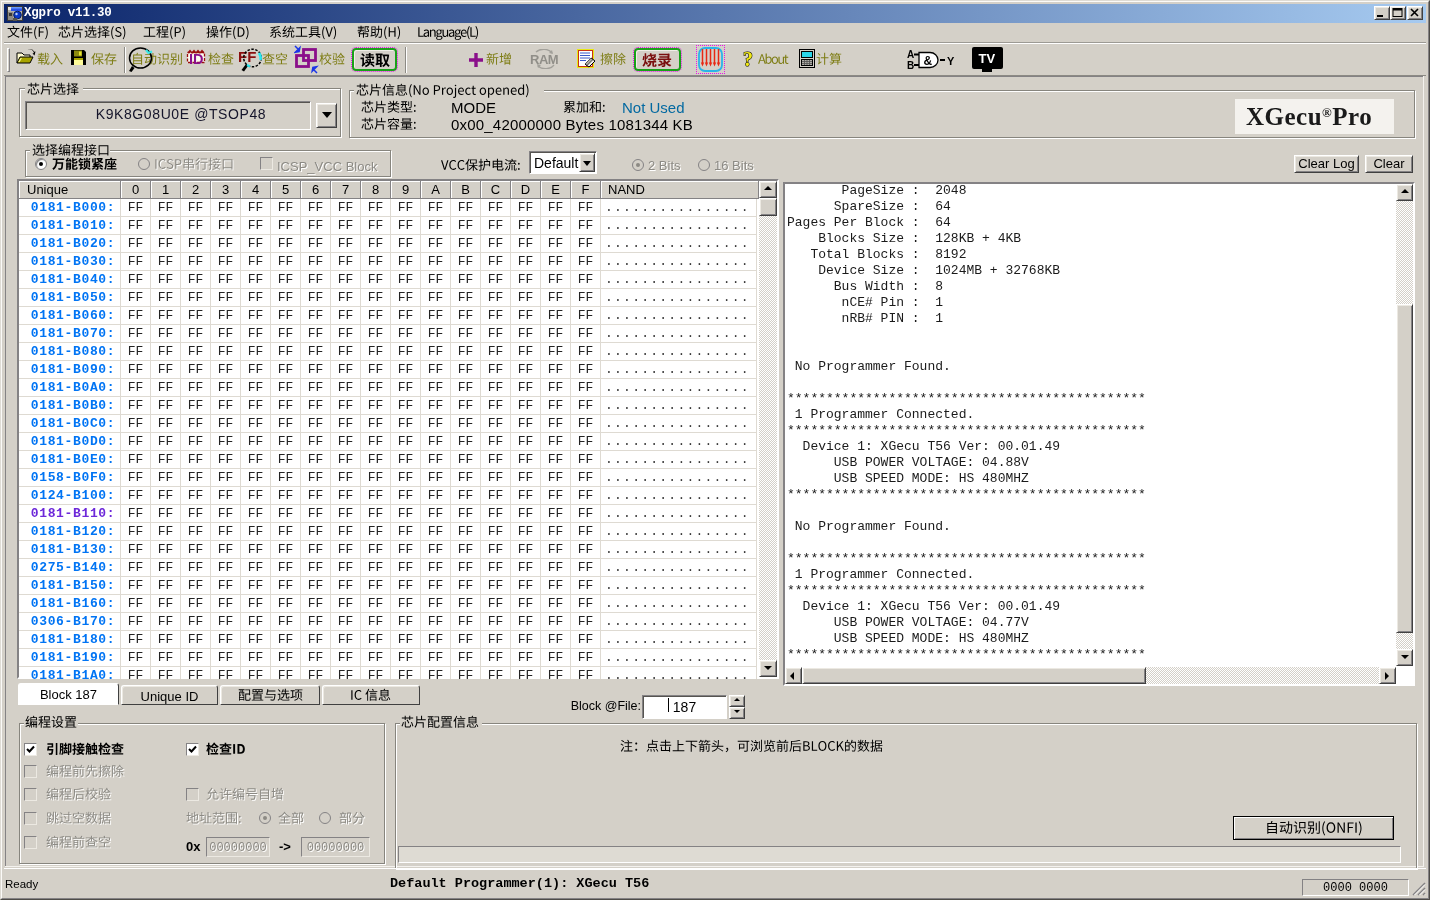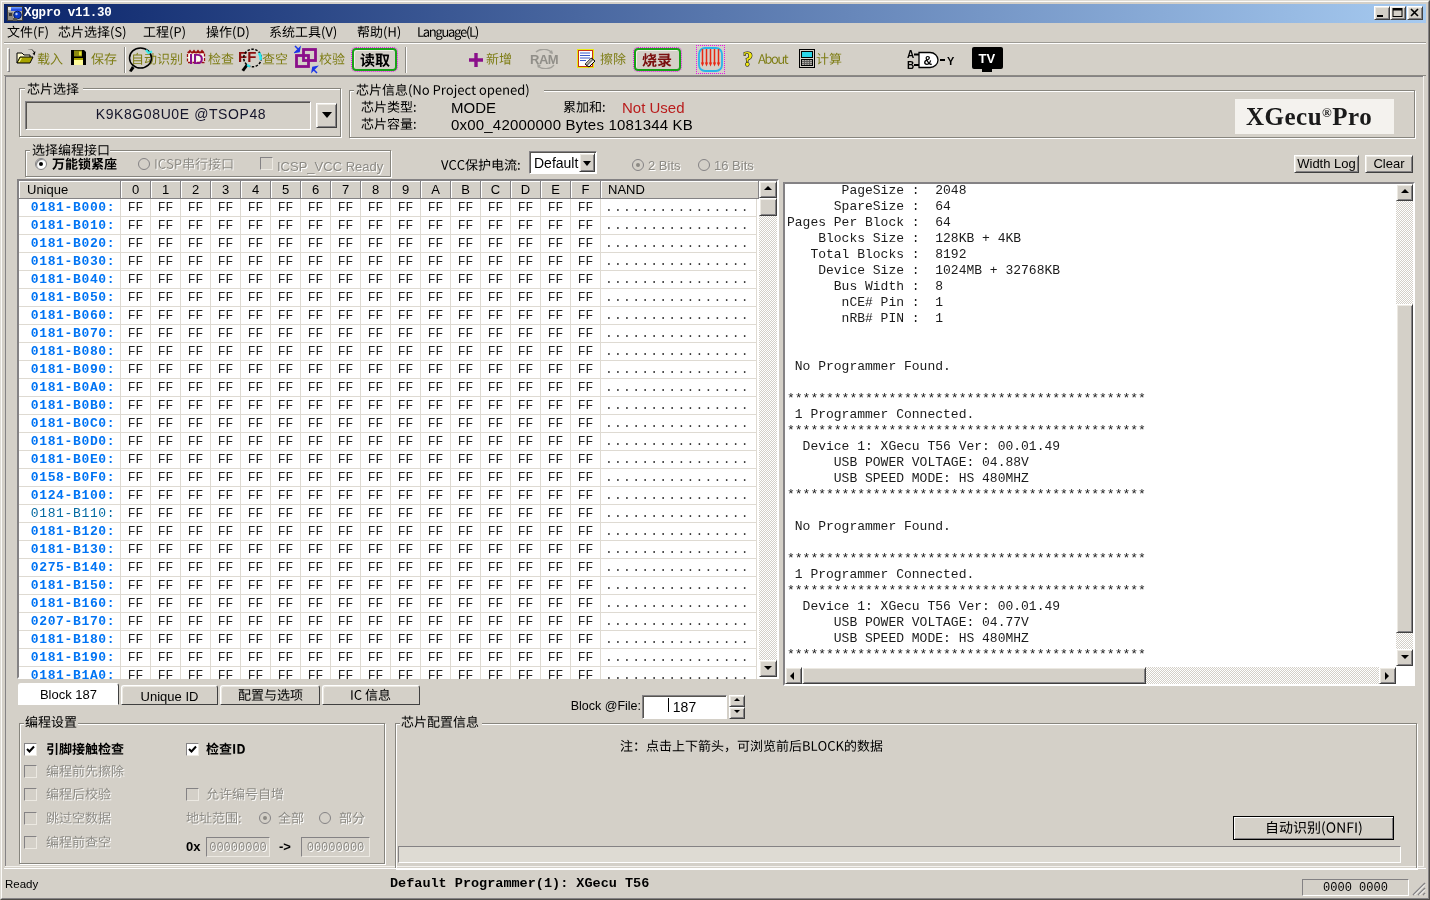--- a/index.html
+++ b/index.html
@@ -484,21 +484,21 @@
       <use href="#g65" x="293"></use>
       <use href="#g9" x="931"></use>
       <use href="#g12" x="1527"></use>
       <use href="#g66" x="2160"></use>
       <use href="#g67" x="3160"></use>
       <use href="#g57" x="4160"></use>
       <use href="#g58" x="5160"></use>
     </g>
   </svg>
 <div class="sunk2" style="left:260px;top:157px;width:13px;height:13px;background:#d4d0c8"></div>
-<div style="left:277px;top:159px;width:140px;height:14px;font-size:13px;color:#8c8a84;text-shadow:1px 1px 0 #fff">ICSP_VCC Ready</div>
+<div style="left:277px;top:159px;width:140px;height:14px;font-size:13px;color:#8c8a84;text-shadow:1px 1px 0 #fff">ICSP_VCC Block</div>
 <div class="etch" style="left:349px;top:90px;width:1064px;height:46px;"></div>
 <div style="left:354px;top:84px;width:190px;height:13px;background:#d4d0c8"></div>
 <svg style="position:absolute;left:356px;top:82.26px;overflow:visible" width="175" height="16">
     <g fill="#000" transform="translate(0,12.74) scale(0.013000,-0.013000)">
       <use href="#g5" x="0"></use>
       <use href="#g6" x="1000"></use>
       <use href="#g68" x="2000"></use>
       <use href="#g69" x="3000"></use>
       <use href="#g2" x="4000"></use>
       <use href="#g70" x="4338"></use>
@@ -530,21 +530,21 @@
   </svg>
 <div style="left:451px;top:99px;font-size:15px;color:#000;width:100px;height:16px">MODE</div>
 <svg style="position:absolute;left:563px;top:99.26px;overflow:visible" width="44" height="16">
     <g fill="#000" transform="translate(0,12.74) scale(0.013000,-0.013000)">
       <use href="#g80" x="0"></use>
       <use href="#g81" x="1000"></use>
       <use href="#g82" x="2000"></use>
       <use href="#g79" x="3000"></use>
     </g>
   </svg>
-<div style="left:622px;top:99px;font-size:15px;color:#b91c1c;width:100px;height:16px">Not Used</div>
+<div style="left:622px;top:99px;font-size:15px;color:#0369a1;width:100px;height:16px">Not Used</div>
 <svg style="position:absolute;left:361px;top:116.26px;overflow:visible" width="57" height="16">
     <g fill="#000" transform="translate(0,12.74) scale(0.013000,-0.013000)">
       <use href="#g5" x="0"></use>
       <use href="#g6" x="1000"></use>
       <use href="#g83" x="2000"></use>
       <use href="#g84" x="3000"></use>
       <use href="#g79" x="4000"></use>
     </g>
   </svg>
 <div style="left:451px;top:116px;font-size:15px;letter-spacing:.2px;color:#000;width:300px;height:16px">0x00_42000000 Bytes 1081344 KB</div>
@@ -565,21 +565,21 @@
 <div class="sunk" style="left:529px;top:151px;width:68px;height:23px;background:#fff"></div>
 <div style="left:534px;top:155px;font-size:14px;color:#000;width:50px;height:16px">Default</div>
 <div class="btn" style="left:579px;top:153px;width:16px;height:19px"></div>
 <div class="tri-d" style="left:583px;top:161px;border-width:4px;border-top-width:5px"></div>
 <div style="left:632px;top:159px;width:12px;height:12px;border-radius:50%;background:#d4d0c8;border:1px solid #848284"></div>
 <div style="left:636px;top:163px;width:4px;height:4px;border-radius:50%;background:#8c8a84"></div>
 <div style="left:648px;top:158px;width:60px;height:14px;font-size:13px;color:#8c8a84;text-shadow:1px 1px 0 #fff">2 Bits</div>
 <div style="left:698px;top:159px;width:12px;height:12px;border-radius:50%;background:#d4d0c8;border:1px solid #848284"></div>
 <div style="left:714px;top:158px;width:60px;height:14px;font-size:13px;color:#8c8a84;text-shadow:1px 1px 0 #fff">16 Bits</div>
 <div class="btn" style="left:1294px;top:155px;width:65px;height:18px"></div>
-<div style="left:1294px;top:156px;width:65px;height:16px;text-align:center;font-size:13px;color:#000">Width Log</div>
+<div style="left:1294px;top:156px;width:65px;height:16px;text-align:center;font-size:13px;color:#000">Clear Log</div>
 <div class="btn" style="left:1365px;top:155px;width:48px;height:18px"></div>
 <div style="left:1365px;top:156px;width:48px;height:16px;text-align:center;font-size:13px;color:#000">Clear</div>
 <div style="left:17px;top:179px;width:762px;height:500px;border:2px solid;border-color:#848284 #fff #fff #848284;background:#fff;overflow:hidden"></div>
 <div style="left:19px;top:181px;width:102px;height:18px;background:#d4d0c8;border-right:1px solid #848284;border-bottom:1px solid #848284;box-shadow:inset 1px 1px 0 #fff;font-size:13px;color:#000;padding-left:8px;line-height:17px;">Unique</div>
 <div style="left:121px;top:181px;width:30px;height:18px;background:#d4d0c8;border-right:1px solid #848284;border-bottom:1px solid #848284;box-shadow:inset 1px 1px 0 #fff;font-size:13px;color:#000;text-align:center;line-height:17px;">0</div>
 <div style="left:151px;top:181px;width:30px;height:18px;background:#d4d0c8;border-right:1px solid #848284;border-bottom:1px solid #848284;box-shadow:inset 1px 1px 0 #fff;font-size:13px;color:#000;text-align:center;line-height:17px;">1</div>
 <div style="left:181px;top:181px;width:30px;height:18px;background:#d4d0c8;border-right:1px solid #848284;border-bottom:1px solid #848284;box-shadow:inset 1px 1px 0 #fff;font-size:13px;color:#000;text-align:center;line-height:17px;">2</div>
 <div style="left:211px;top:181px;width:30px;height:18px;background:#d4d0c8;border-right:1px solid #848284;border-bottom:1px solid #848284;box-shadow:inset 1px 1px 0 #fff;font-size:13px;color:#000;text-align:center;line-height:17px;">3</div>
 <div style="left:241px;top:181px;width:30px;height:18px;background:#d4d0c8;border-right:1px solid #848284;border-bottom:1px solid #848284;box-shadow:inset 1px 1px 0 #fff;font-size:13px;color:#000;text-align:center;line-height:17px;">4</div>
 <div style="left:271px;top:181px;width:30px;height:18px;background:#d4d0c8;border-right:1px solid #848284;border-bottom:1px solid #848284;box-shadow:inset 1px 1px 0 #fff;font-size:13px;color:#000;text-align:center;line-height:17px;">5</div>
@@ -895,21 +895,21 @@
       <div style="left:331px;top:487px;width:30px;height:18px;border-bottom:1px solid #dedad2;border-right:1px solid #dedad2;text-align:center;font-size:13px;line-height:17px;color:#232323" class="m">FF</div>
       <div style="left:361px;top:487px;width:30px;height:18px;border-bottom:1px solid #dedad2;border-right:1px solid #dedad2;text-align:center;font-size:13px;line-height:17px;color:#232323" class="m">FF</div>
       <div style="left:391px;top:487px;width:30px;height:18px;border-bottom:1px solid #dedad2;border-right:1px solid #dedad2;text-align:center;font-size:13px;line-height:17px;color:#232323" class="m">FF</div>
       <div style="left:421px;top:487px;width:30px;height:18px;border-bottom:1px solid #dedad2;border-right:1px solid #dedad2;text-align:center;font-size:13px;line-height:17px;color:#232323" class="m">FF</div>
       <div style="left:451px;top:487px;width:30px;height:18px;border-bottom:1px solid #dedad2;border-right:1px solid #dedad2;text-align:center;font-size:13px;line-height:17px;color:#232323" class="m">FF</div>
       <div style="left:481px;top:487px;width:30px;height:18px;border-bottom:1px solid #dedad2;border-right:1px solid #dedad2;text-align:center;font-size:13px;line-height:17px;color:#232323" class="m">FF</div>
       <div style="left:511px;top:487px;width:30px;height:18px;border-bottom:1px solid #dedad2;border-right:1px solid #dedad2;text-align:center;font-size:13px;line-height:17px;color:#232323" class="m">FF</div>
       <div style="left:541px;top:487px;width:30px;height:18px;border-bottom:1px solid #dedad2;border-right:1px solid #dedad2;text-align:center;font-size:13px;line-height:17px;color:#232323" class="m">FF</div>
       <div style="left:571px;top:487px;width:30px;height:18px;border-bottom:1px solid #dedad2;border-right:1px solid #dedad2;text-align:center;font-size:13px;line-height:17px;color:#232323" class="m">FF</div>
       <div style="left:601px;top:487px;width:156px;height:18px;border-bottom:1px solid #dedad2;border-right:1px solid #dedad2;padding-left:4px;font-size:13px;line-height:17px;letter-spacing:1.25px;color:#3a3a3a" class="m">................</div>
-      <div style="left:19px;top:505px;width:102px;height:18px;border-bottom:1px solid #dedad2;border-right:1px solid #dedad2;text-align:center;font-weight:normal;font-size:13px;line-height:17px;letter-spacing:.65px;color:#0369a1;text-indent:7px" class="m">0181-B110:</div>
+      <div style="left:19px;top:505px;width:102px;height:18px;border-bottom:1px solid #dedad2;border-right:1px solid #dedad2;text-align:center;font-weight:bold;font-size:13px;line-height:17px;letter-spacing:.65px;color:#6d28d9;text-indent:7px" class="m">0181-B110:</div>
       <div style="left:121px;top:505px;width:30px;height:18px;border-bottom:1px solid #dedad2;border-right:1px solid #dedad2;text-align:center;font-size:13px;line-height:17px;color:#232323" class="m">FF</div>
       <div style="left:151px;top:505px;width:30px;height:18px;border-bottom:1px solid #dedad2;border-right:1px solid #dedad2;text-align:center;font-size:13px;line-height:17px;color:#232323" class="m">FF</div>
       <div style="left:181px;top:505px;width:30px;height:18px;border-bottom:1px solid #dedad2;border-right:1px solid #dedad2;text-align:center;font-size:13px;line-height:17px;color:#232323" class="m">FF</div>
       <div style="left:211px;top:505px;width:30px;height:18px;border-bottom:1px solid #dedad2;border-right:1px solid #dedad2;text-align:center;font-size:13px;line-height:17px;color:#232323" class="m">FF</div>
       <div style="left:241px;top:505px;width:30px;height:18px;border-bottom:1px solid #dedad2;border-right:1px solid #dedad2;text-align:center;font-size:13px;line-height:17px;color:#232323" class="m">FF</div>
       <div style="left:271px;top:505px;width:30px;height:18px;border-bottom:1px solid #dedad2;border-right:1px solid #dedad2;text-align:center;font-size:13px;line-height:17px;color:#232323" class="m">FF</div>
       <div style="left:301px;top:505px;width:30px;height:18px;border-bottom:1px solid #dedad2;border-right:1px solid #dedad2;text-align:center;font-size:13px;line-height:17px;color:#232323" class="m">FF</div>
       <div style="left:331px;top:505px;width:30px;height:18px;border-bottom:1px solid #dedad2;border-right:1px solid #dedad2;text-align:center;font-size:13px;line-height:17px;color:#232323" class="m">FF</div>
       <div style="left:361px;top:505px;width:30px;height:18px;border-bottom:1px solid #dedad2;border-right:1px solid #dedad2;text-align:center;font-size:13px;line-height:17px;color:#232323" class="m">FF</div>
       <div style="left:391px;top:505px;width:30px;height:18px;border-bottom:1px solid #dedad2;border-right:1px solid #dedad2;text-align:center;font-size:13px;line-height:17px;color:#232323" class="m">FF</div>
@@ -1003,21 +1003,21 @@
       <div style="left:331px;top:595px;width:30px;height:18px;border-bottom:1px solid #dedad2;border-right:1px solid #dedad2;text-align:center;font-size:13px;line-height:17px;color:#232323" class="m">FF</div>
       <div style="left:361px;top:595px;width:30px;height:18px;border-bottom:1px solid #dedad2;border-right:1px solid #dedad2;text-align:center;font-size:13px;line-height:17px;color:#232323" class="m">FF</div>
       <div style="left:391px;top:595px;width:30px;height:18px;border-bottom:1px solid #dedad2;border-right:1px solid #dedad2;text-align:center;font-size:13px;line-height:17px;color:#232323" class="m">FF</div>
       <div style="left:421px;top:595px;width:30px;height:18px;border-bottom:1px solid #dedad2;border-right:1px solid #dedad2;text-align:center;font-size:13px;line-height:17px;color:#232323" class="m">FF</div>
       <div style="left:451px;top:595px;width:30px;height:18px;border-bottom:1px solid #dedad2;border-right:1px solid #dedad2;text-align:center;font-size:13px;line-height:17px;color:#232323" class="m">FF</div>
       <div style="left:481px;top:595px;width:30px;height:18px;border-bottom:1px solid #dedad2;border-right:1px solid #dedad2;text-align:center;font-size:13px;line-height:17px;color:#232323" class="m">FF</div>
       <div style="left:511px;top:595px;width:30px;height:18px;border-bottom:1px solid #dedad2;border-right:1px solid #dedad2;text-align:center;font-size:13px;line-height:17px;color:#232323" class="m">FF</div>
       <div style="left:541px;top:595px;width:30px;height:18px;border-bottom:1px solid #dedad2;border-right:1px solid #dedad2;text-align:center;font-size:13px;line-height:17px;color:#232323" class="m">FF</div>
       <div style="left:571px;top:595px;width:30px;height:18px;border-bottom:1px solid #dedad2;border-right:1px solid #dedad2;text-align:center;font-size:13px;line-height:17px;color:#232323" class="m">FF</div>
       <div style="left:601px;top:595px;width:156px;height:18px;border-bottom:1px solid #dedad2;border-right:1px solid #dedad2;padding-left:4px;font-size:13px;line-height:17px;letter-spacing:1.25px;color:#3a3a3a" class="m">................</div>
-      <div style="left:19px;top:613px;width:102px;height:18px;border-bottom:1px solid #dedad2;border-right:1px solid #dedad2;text-align:center;font-weight:bold;font-size:13px;line-height:17px;letter-spacing:.65px;color:#0074f4;text-indent:7px" class="m">0207-B170:</div>
+      <div style="left:19px;top:613px;width:102px;height:18px;border-bottom:1px solid #dedad2;border-right:1px solid #dedad2;text-align:center;font-weight:bold;font-size:13px;line-height:17px;letter-spacing:.65px;color:#0074f4;text-indent:7px" class="m">0306-B170:</div>
       <div style="left:121px;top:613px;width:30px;height:18px;border-bottom:1px solid #dedad2;border-right:1px solid #dedad2;text-align:center;font-size:13px;line-height:17px;color:#232323" class="m">FF</div>
       <div style="left:151px;top:613px;width:30px;height:18px;border-bottom:1px solid #dedad2;border-right:1px solid #dedad2;text-align:center;font-size:13px;line-height:17px;color:#232323" class="m">FF</div>
       <div style="left:181px;top:613px;width:30px;height:18px;border-bottom:1px solid #dedad2;border-right:1px solid #dedad2;text-align:center;font-size:13px;line-height:17px;color:#232323" class="m">FF</div>
       <div style="left:211px;top:613px;width:30px;height:18px;border-bottom:1px solid #dedad2;border-right:1px solid #dedad2;text-align:center;font-size:13px;line-height:17px;color:#232323" class="m">FF</div>
       <div style="left:241px;top:613px;width:30px;height:18px;border-bottom:1px solid #dedad2;border-right:1px solid #dedad2;text-align:center;font-size:13px;line-height:17px;color:#232323" class="m">FF</div>
       <div style="left:271px;top:613px;width:30px;height:18px;border-bottom:1px solid #dedad2;border-right:1px solid #dedad2;text-align:center;font-size:13px;line-height:17px;color:#232323" class="m">FF</div>
       <div style="left:301px;top:613px;width:30px;height:18px;border-bottom:1px solid #dedad2;border-right:1px solid #dedad2;text-align:center;font-size:13px;line-height:17px;color:#232323" class="m">FF</div>
       <div style="left:331px;top:613px;width:30px;height:18px;border-bottom:1px solid #dedad2;border-right:1px solid #dedad2;text-align:center;font-size:13px;line-height:17px;color:#232323" class="m">FF</div>
       <div style="left:361px;top:613px;width:30px;height:18px;border-bottom:1px solid #dedad2;border-right:1px solid #dedad2;text-align:center;font-size:13px;line-height:17px;color:#232323" class="m">FF</div>
       <div style="left:391px;top:613px;width:30px;height:18px;border-bottom:1px solid #dedad2;border-right:1px solid #dedad2;text-align:center;font-size:13px;line-height:17px;color:#232323" class="m">FF</div>

